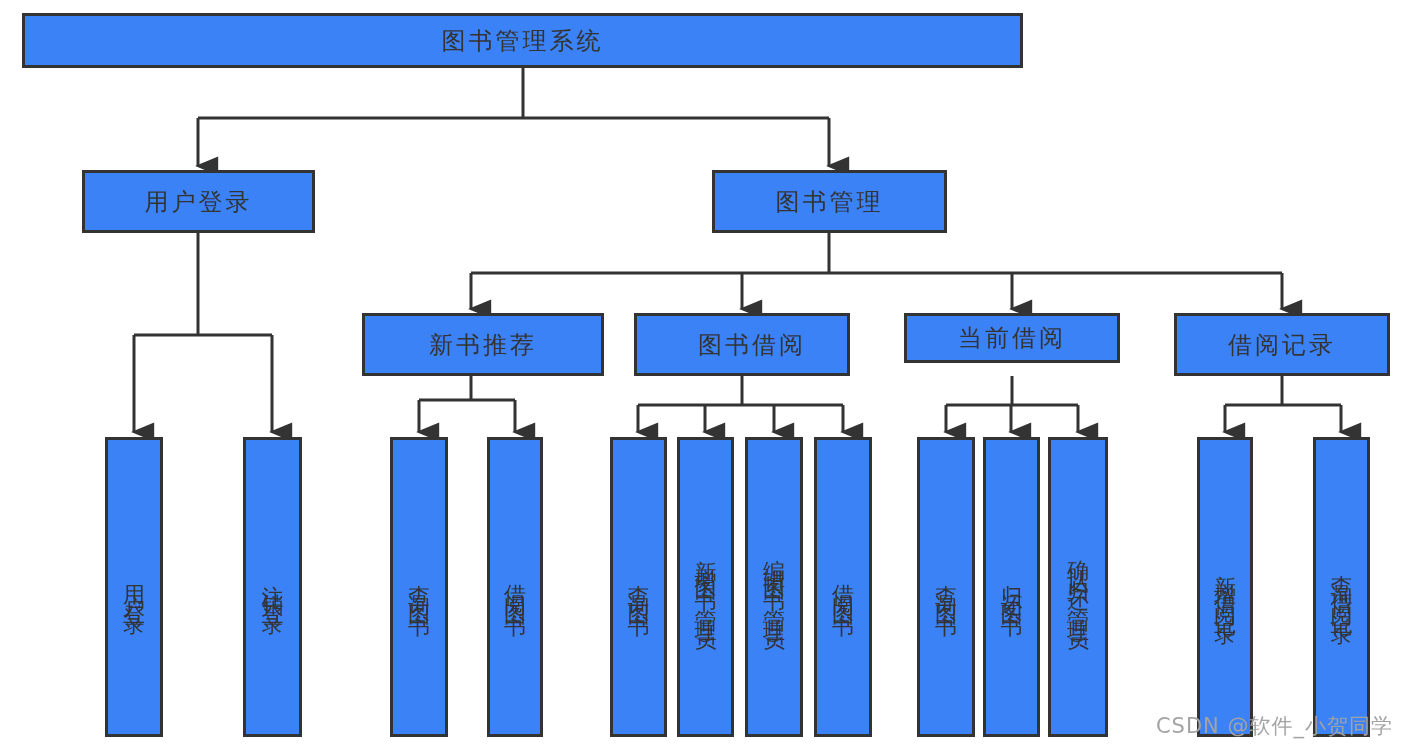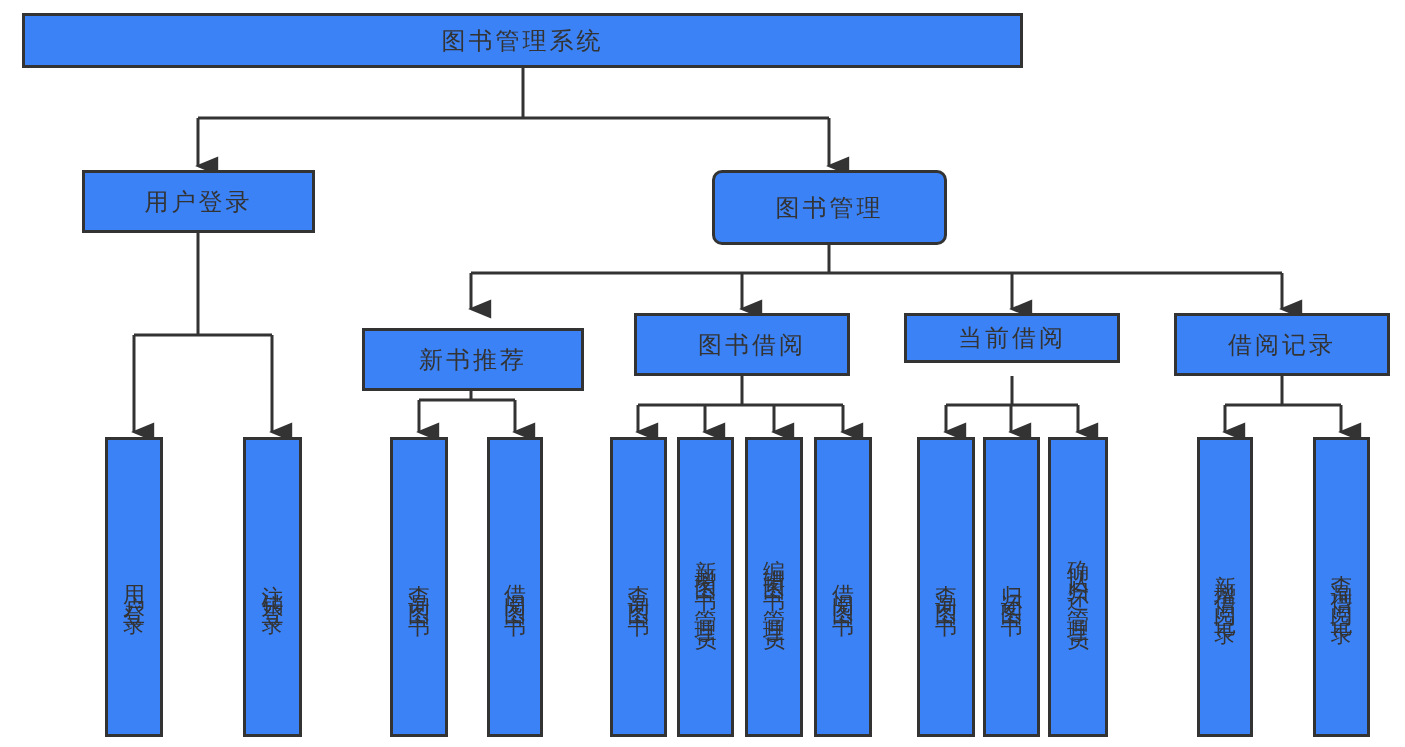--- a/index.html
+++ b/index.html
@@ -114,25 +114,25 @@
     </g>
   </svg>
 
   <div class="node h-node" style="left:22px; top:13px; width:1001px; height:55px;">
     <span class="lbl">图书管理系统</span>
   </div>
 
   <div class="node h-node" style="left:82px; top:170px; width:233px; height:63px;">
     <span class="lbl">用户登录</span>
   </div>
-  <div class="node h-node" style="left:712px; top:170px; width:235px; height:75px;border-radius:10px;">
+  <div class="node h-node" style="left:712px; top:170px; width:235px; height:63px;">
     <span class="lbl">图书管理</span>
   </div>
 
-  <div class="node h-node" style="left:362px; top:313px; width:222px; height:63px;margin-top:15px;">
+  <div class="node h-node" style="left:362px; top:313px; width:242px; height:63px;">
     <span class="lbl">新书推荐</span>
   </div>
   <div class="node h-node" style="left:634px; top:313px; width:216px; height:63px;padding-left:20px;">
     <span class="lbl">图书借阅</span>
   </div>
   <div class="node h-node" style="left:904px; top:313px; width:216px; height:50px;">
     <span class="lbl">当前借阅</span>
   </div>
   <div class="node h-node" style="left:1174px; top:313px; width:216px; height:63px;">
     <span class="lbl">借阅记录</span>
@@ -175,14 +175,15 @@
     <span class="lbl">确认归还（管理员）</span>
   </div>
 
   <div class="node v-node" style="left:1197px; top:437px; width:56px; height:300px;">
     <span class="lbl">新增借阅记录</span>
   </div>
   <div class="node v-node" style="left:1313px; top:437px; width:57px; height:300px;">
     <span class="lbl">查询借阅记录</span>
   </div>
 
+  <div class="watermark">CSDN @软件_小贺同学</div>
 
 </div>
 
 </body></html>

